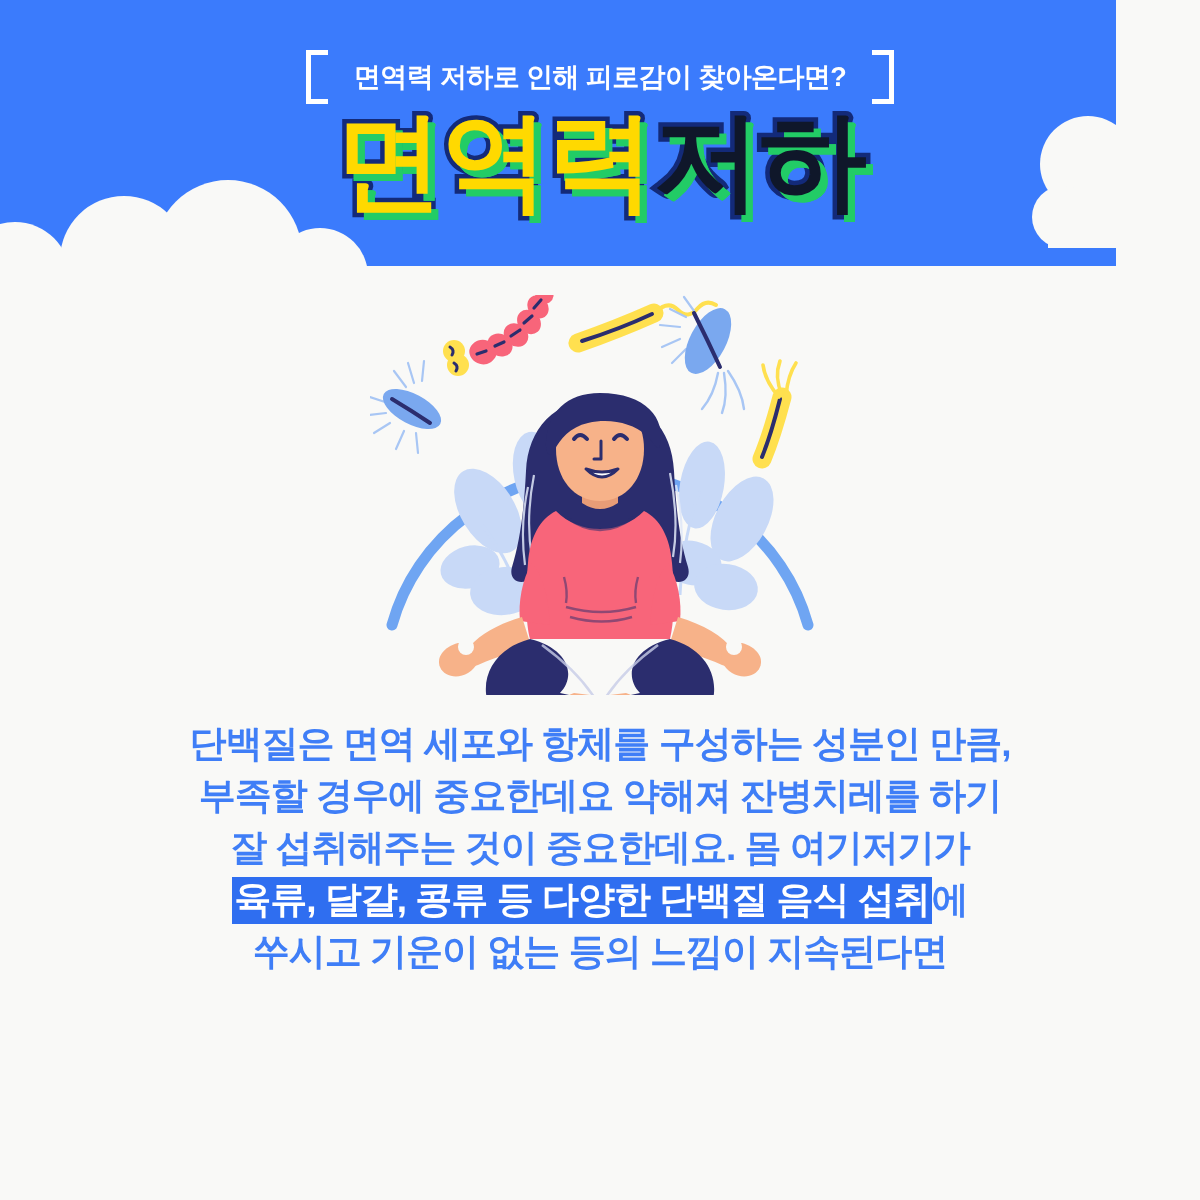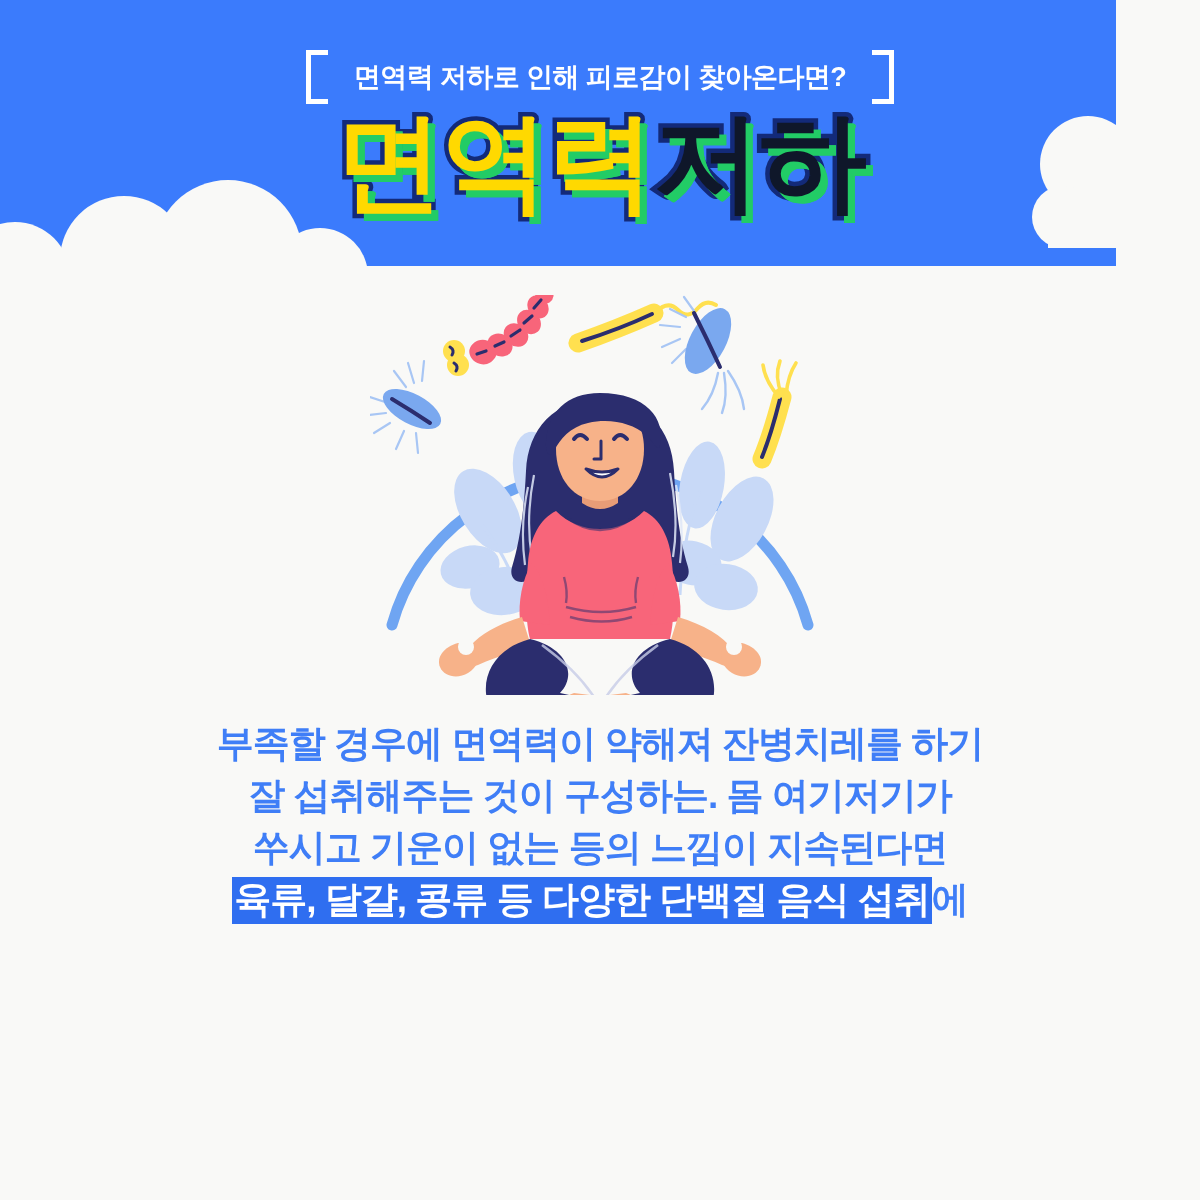--- a/index.html
+++ b/index.html
@@ -73,20 +73,21 @@
     display:inline-block;
     font-size:108px;
     font-weight:bold;
     letter-spacing:-2px;
     line-height:1.08;
     -webkit-text-stroke:9px #132a79;
     paint-order:stroke fill;
     text-shadow:
        7px 7px 0 #22cc66,
        7px 7px 0 #22cc66;
+    font-family: Liberation Serif, serif;
   }
   #title-word-1 { color:#ffd900; }
   #title-word-2 { color:#0f172a; }
 
   
   #illustration {
     position:absolute;
     left:370px; top:295px;
     width:460px; height:400px;
   }
@@ -349,26 +350,29 @@
         <g stroke="#2b2d6e" stroke-width="2" fill="none" opacity=".6">
           <path d="M198 406 l8 2"></path>
             <path d="M197 414 l8 1"></path>
         </g>
       </g>
     </svg>
   </div>
 
   <div id="body-copy">
     <div class="body-line">
-      <span>부족할 경우에 면역력이 약해져 잔병치레를 하기</span>
-    </div>
-    <div class="body-line">
-      <span>잘 섭취해주는 것이 구성하는. 몸 여기저기가</span>
+      <span>단백질은 면역 세포와 항체를 구성하는 성분인 만큼,</span>
+    </div>
+    <div class="body-line">
+      <span>부족할 경우에 중요한데요 약해져 잔병치레를 하기</span>
+    </div>
+    <div class="body-line">
+      <span>잘 섭취해주는 것이 중요한데요. 몸 여기저기가</span>
+    </div>
+    <div class="body-line">
+      <span class="hl">육류, 달걀, 콩류 등 다양한 단백질 음식 섭취</span><span>에</span>
     </div>
     <div class="body-line">
       <span>쑤시고 기운이 없는 등의 느낌이 지속된다면</span>
     </div>
-    <div class="body-line">
-      <span class="hl">육류, 달걀, 콩류 등 다양한 단백질 음식 섭취</span><span>에</span>
-    </div>
   </div>
 
 </div>
 
 </body></html>

